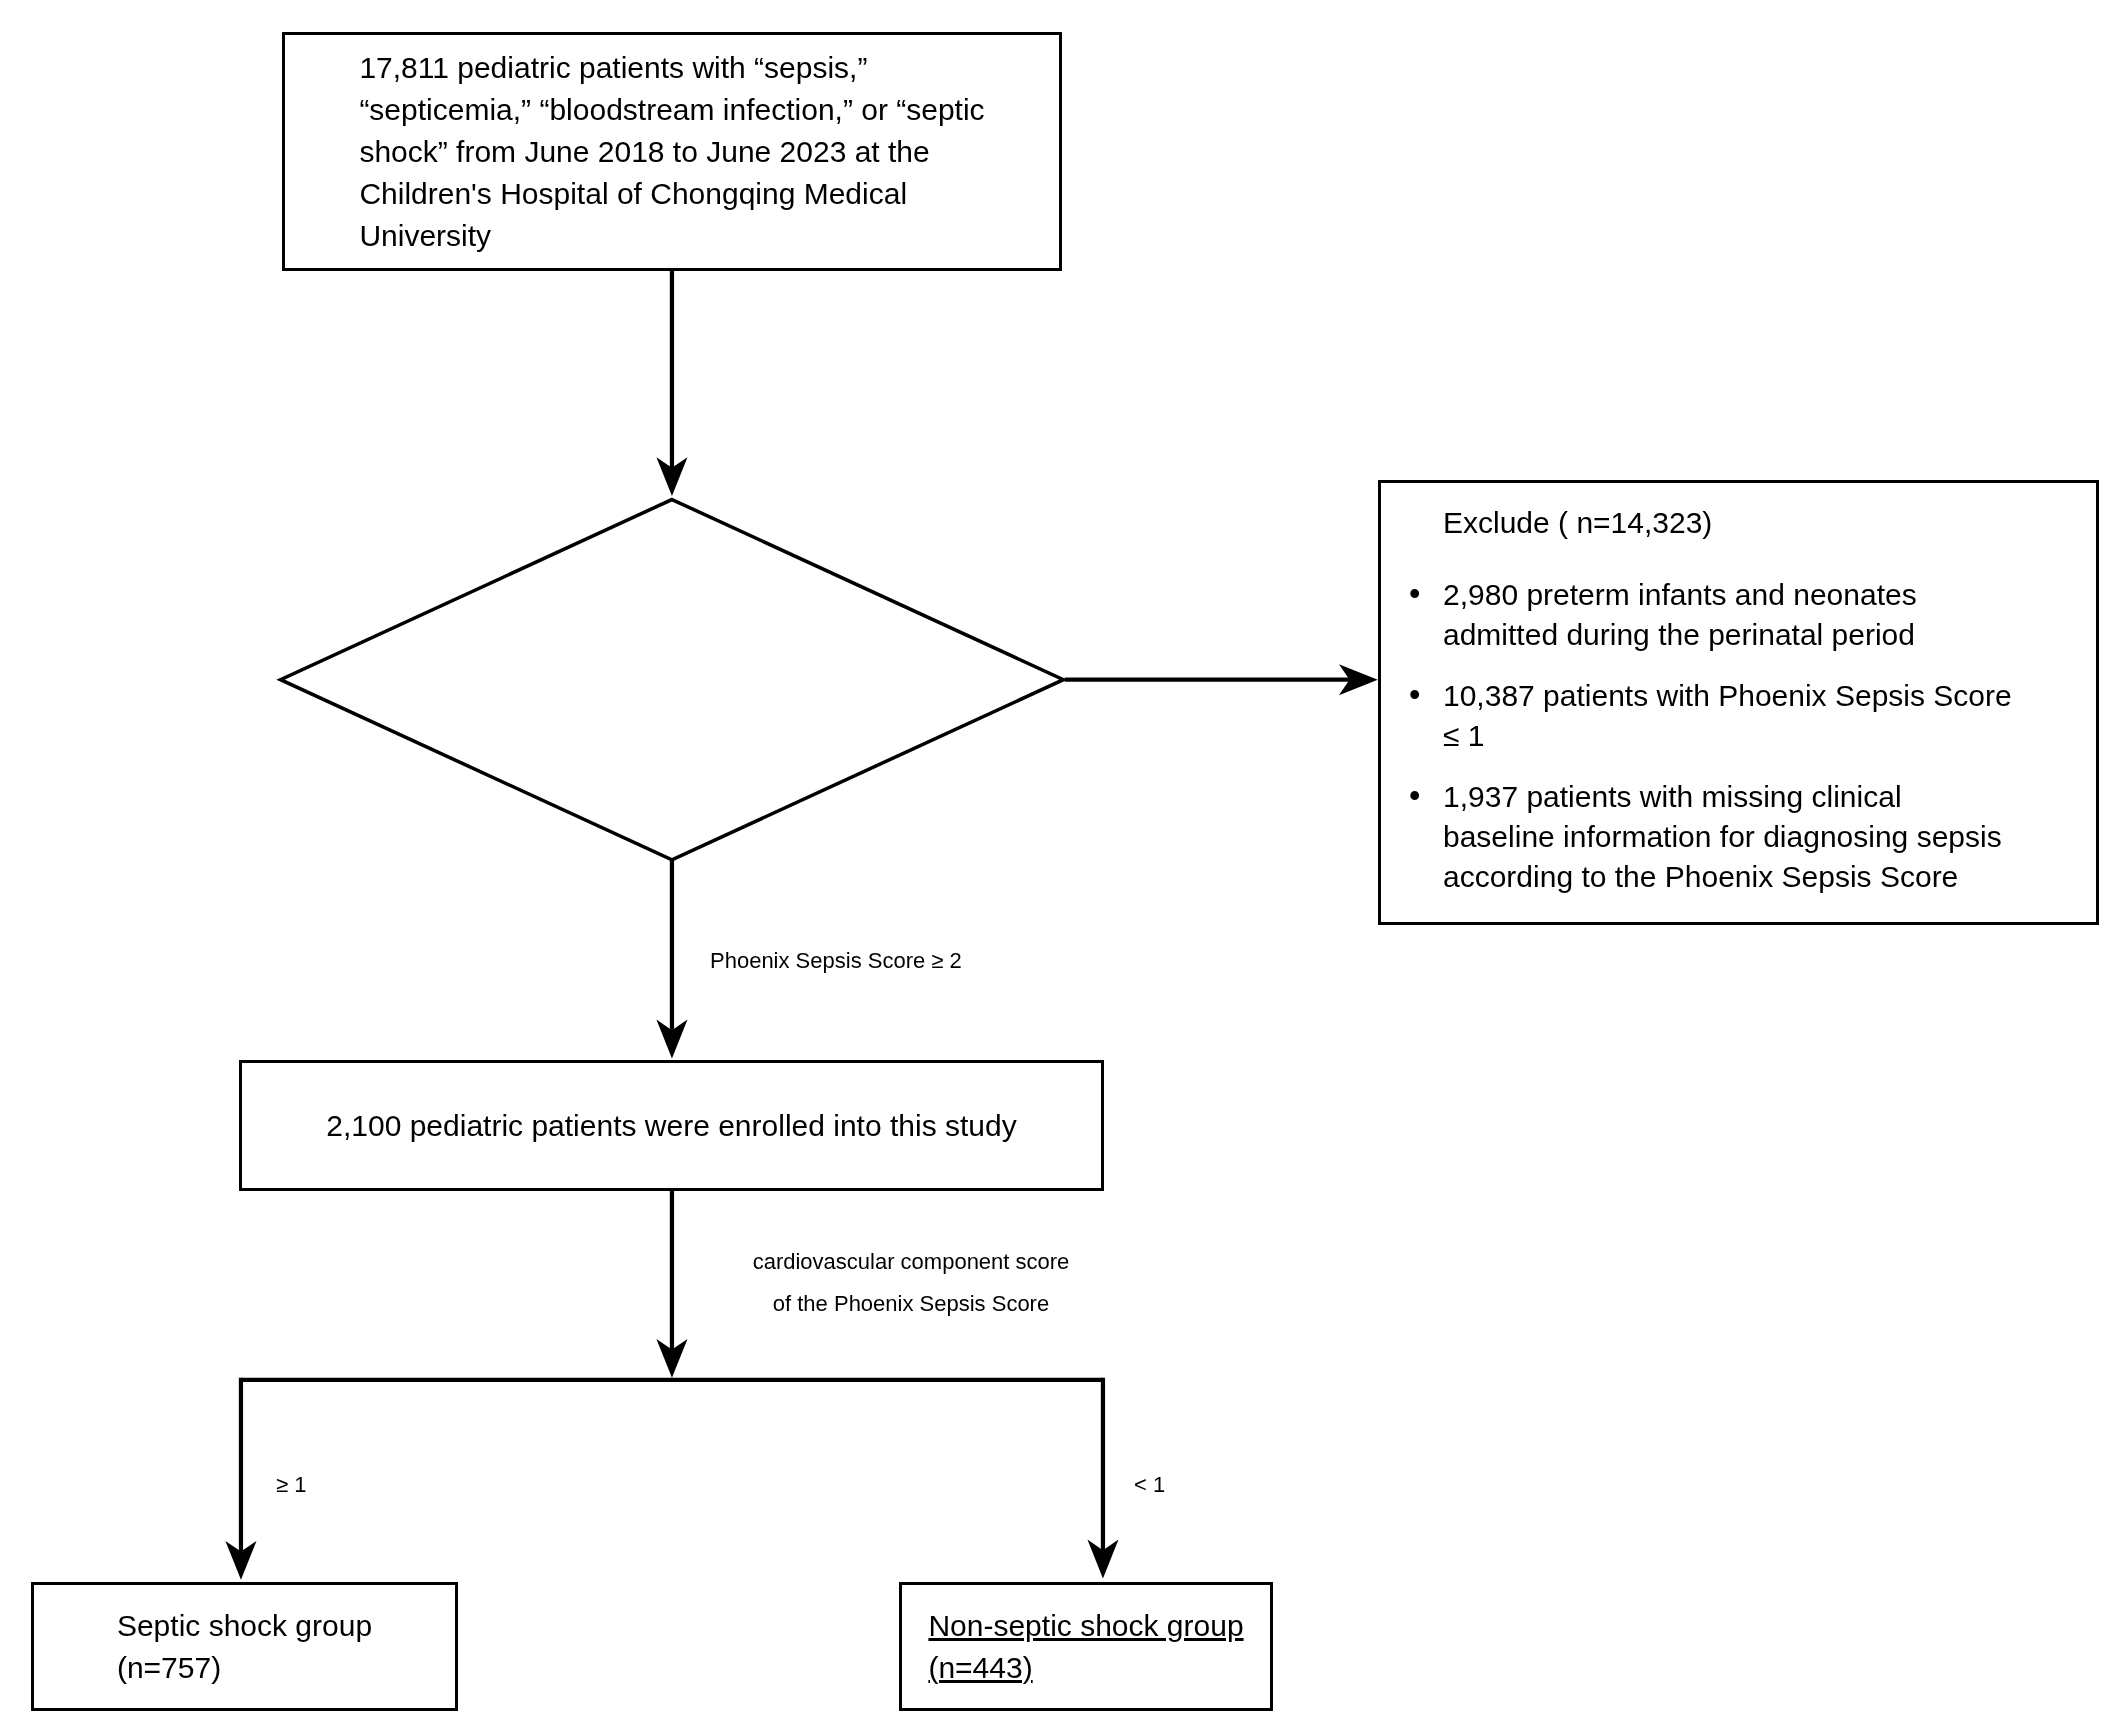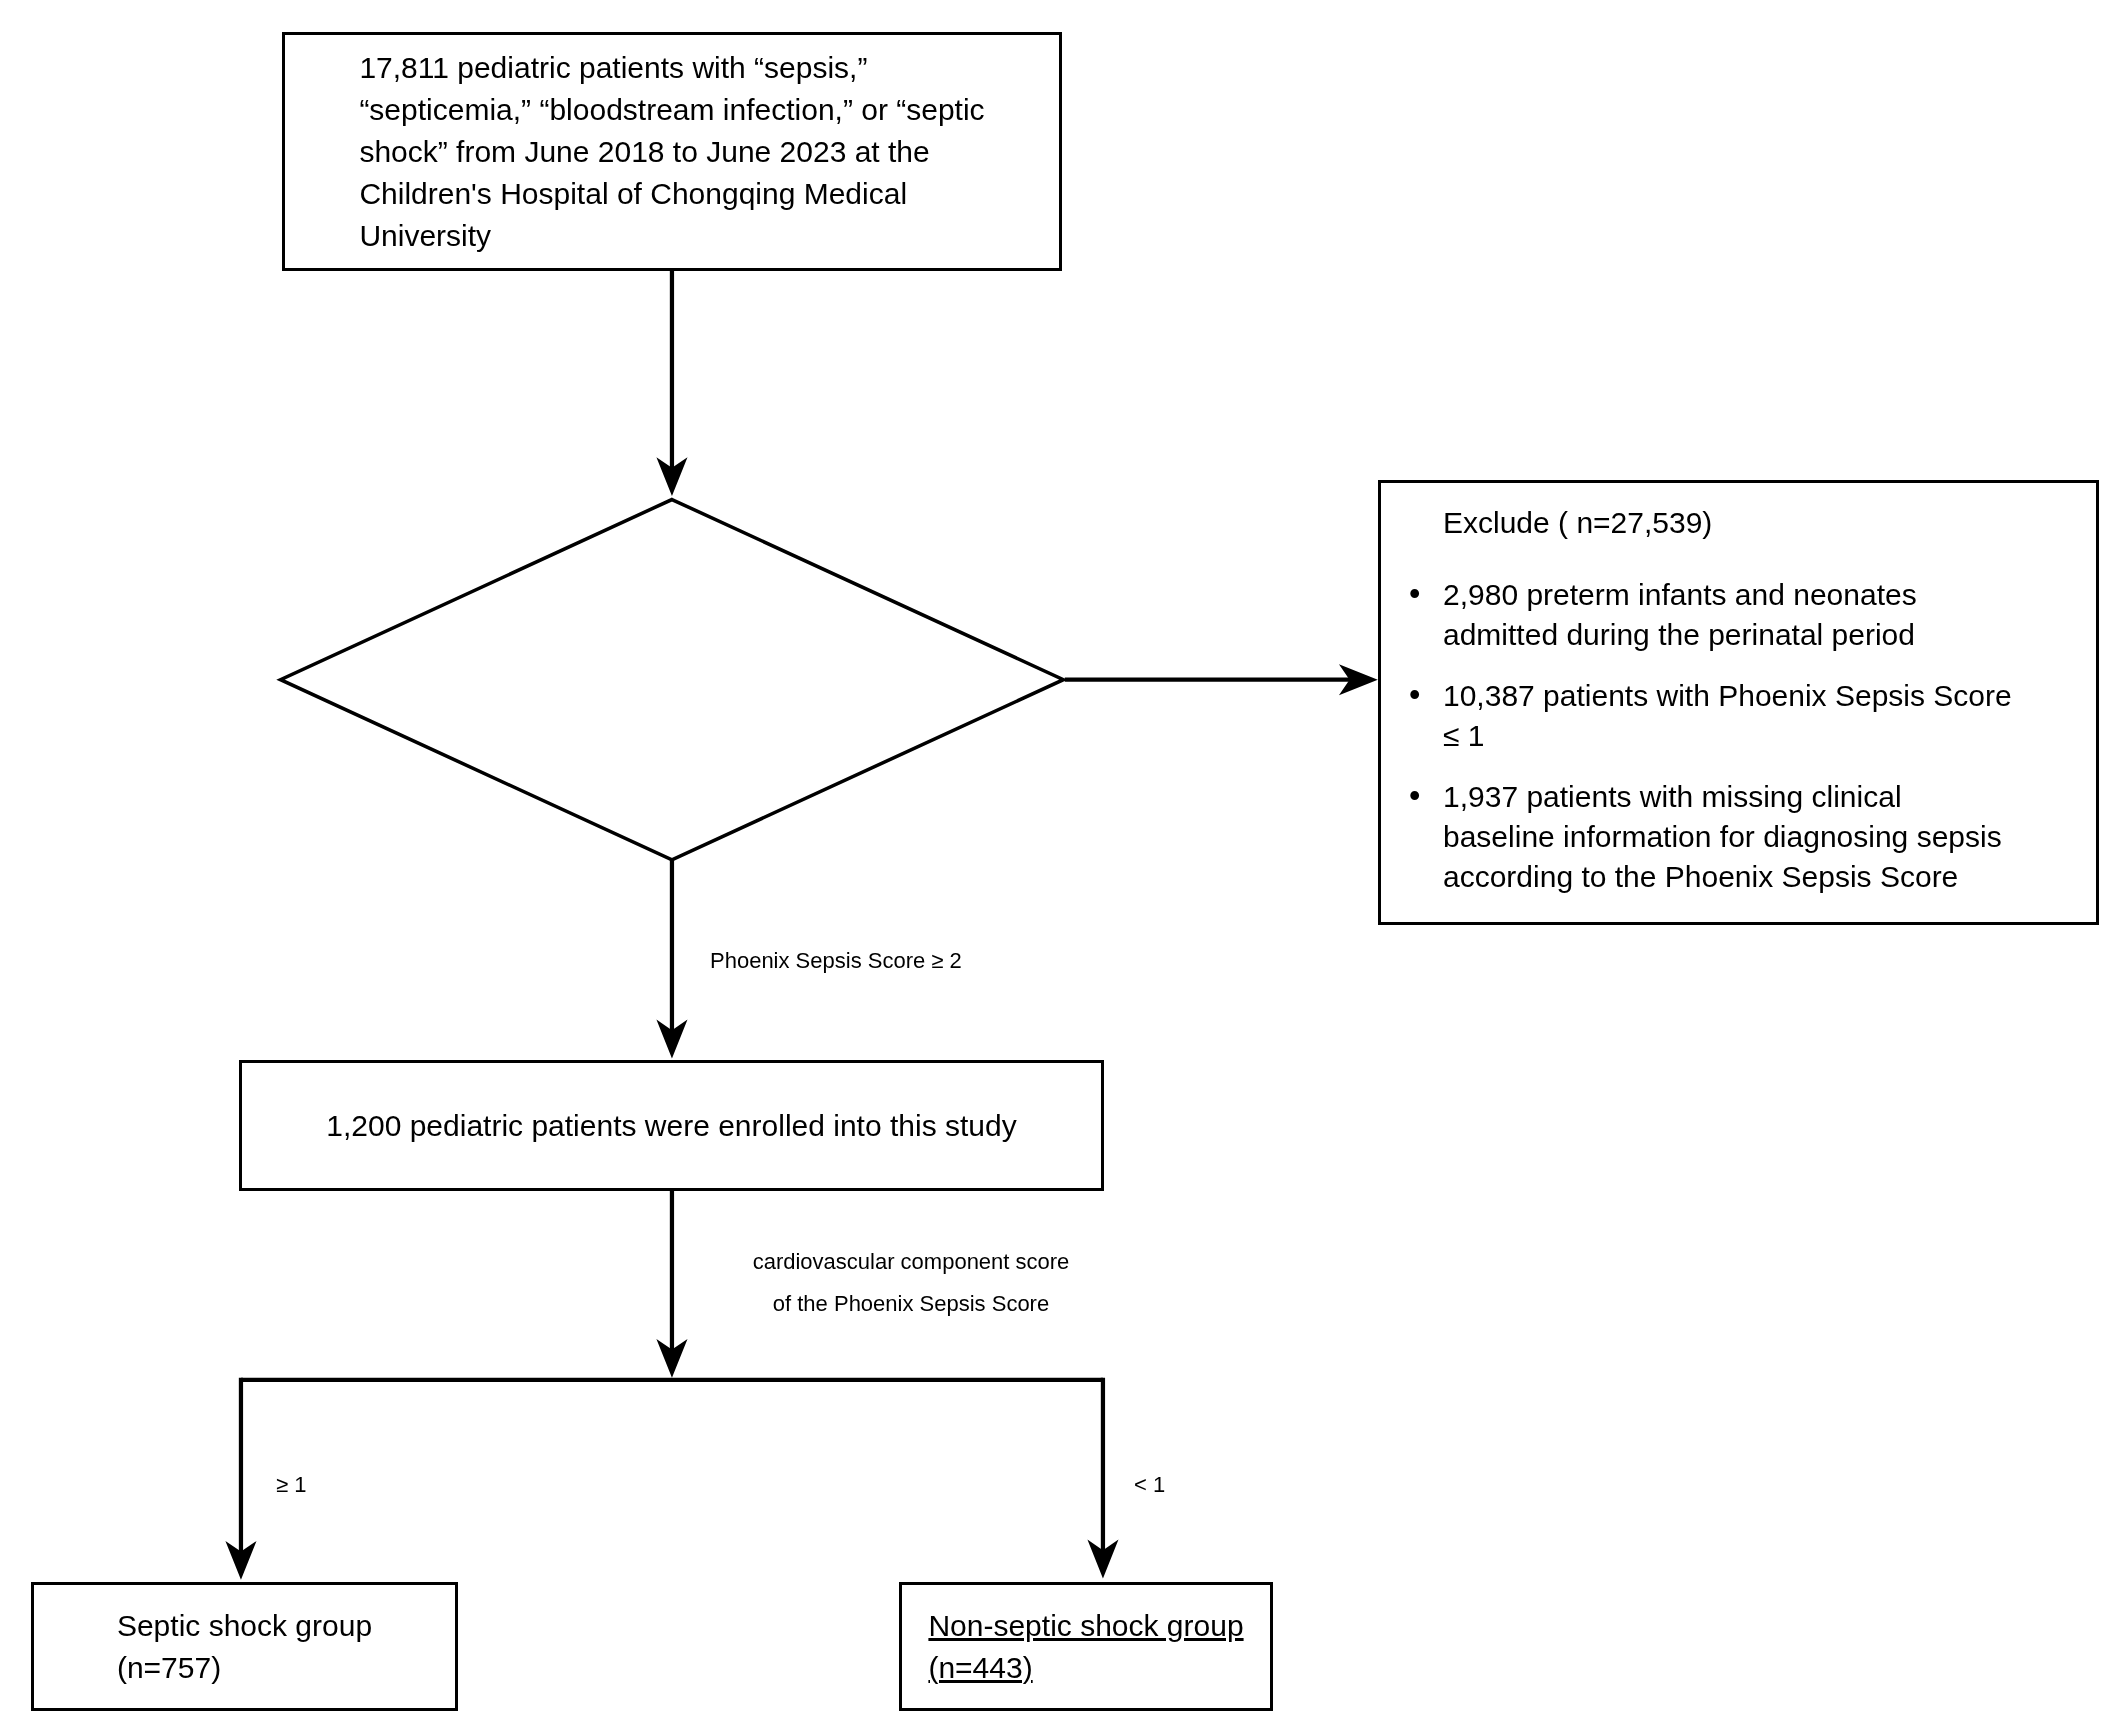--- a/index.html
+++ b/index.html
@@ -122,36 +122,36 @@
   <div class="node" id="top-box">
     <div class="box-text pre">17,811 pediatric patients with “sepsis,”
 “septicemia,” “bloodstream infection,” or “septic
 shock” from June 2018 to June 2023 at the
 Children's Hospital of Chongqing Medical
 University</div>
   </div>
 
 
   <div class="node" id="exclude-box">
-    <div id="exclude-title">Exclude ( n=27,539)</div>
+    <div id="exclude-title">Exclude ( n=14,323)</div>
     <ul id="exclude-list">
       <li class="pre">2,980 preterm infants and neonates
 admitted during the perinatal period</li>
       <li class="pre">10,387 patients with Phoenix Sepsis Score
 ≤ 1</li>
       <li class="pre">1,937 patients with missing clinical
 baseline information for diagnosing sepsis
 according to the Phoenix Sepsis Score</li>
     </ul>
   </div>
 
   <div class="flow-label" id="label-score-ge2">Phoenix Sepsis Score ≥ 2</div>
 
   <div class="node" id="enrolled-box">
-    <div class="box-text">1,200 pediatric patients were enrolled into this study</div>
+    <div class="box-text">2,100 pediatric patients were enrolled into this study</div>
   </div>
 
   <div class="flow-label pre" id="label-cardio">cardiovascular component score
 of the Phoenix Sepsis Score</div>
 
   <div class="flow-label" id="label-ge1">≥ 1</div>
   <div class="flow-label" id="label-lt1">&lt; 1</div>
 
   <div class="node" id="septic-box">
     <div class="box-text pre">Septic shock group

